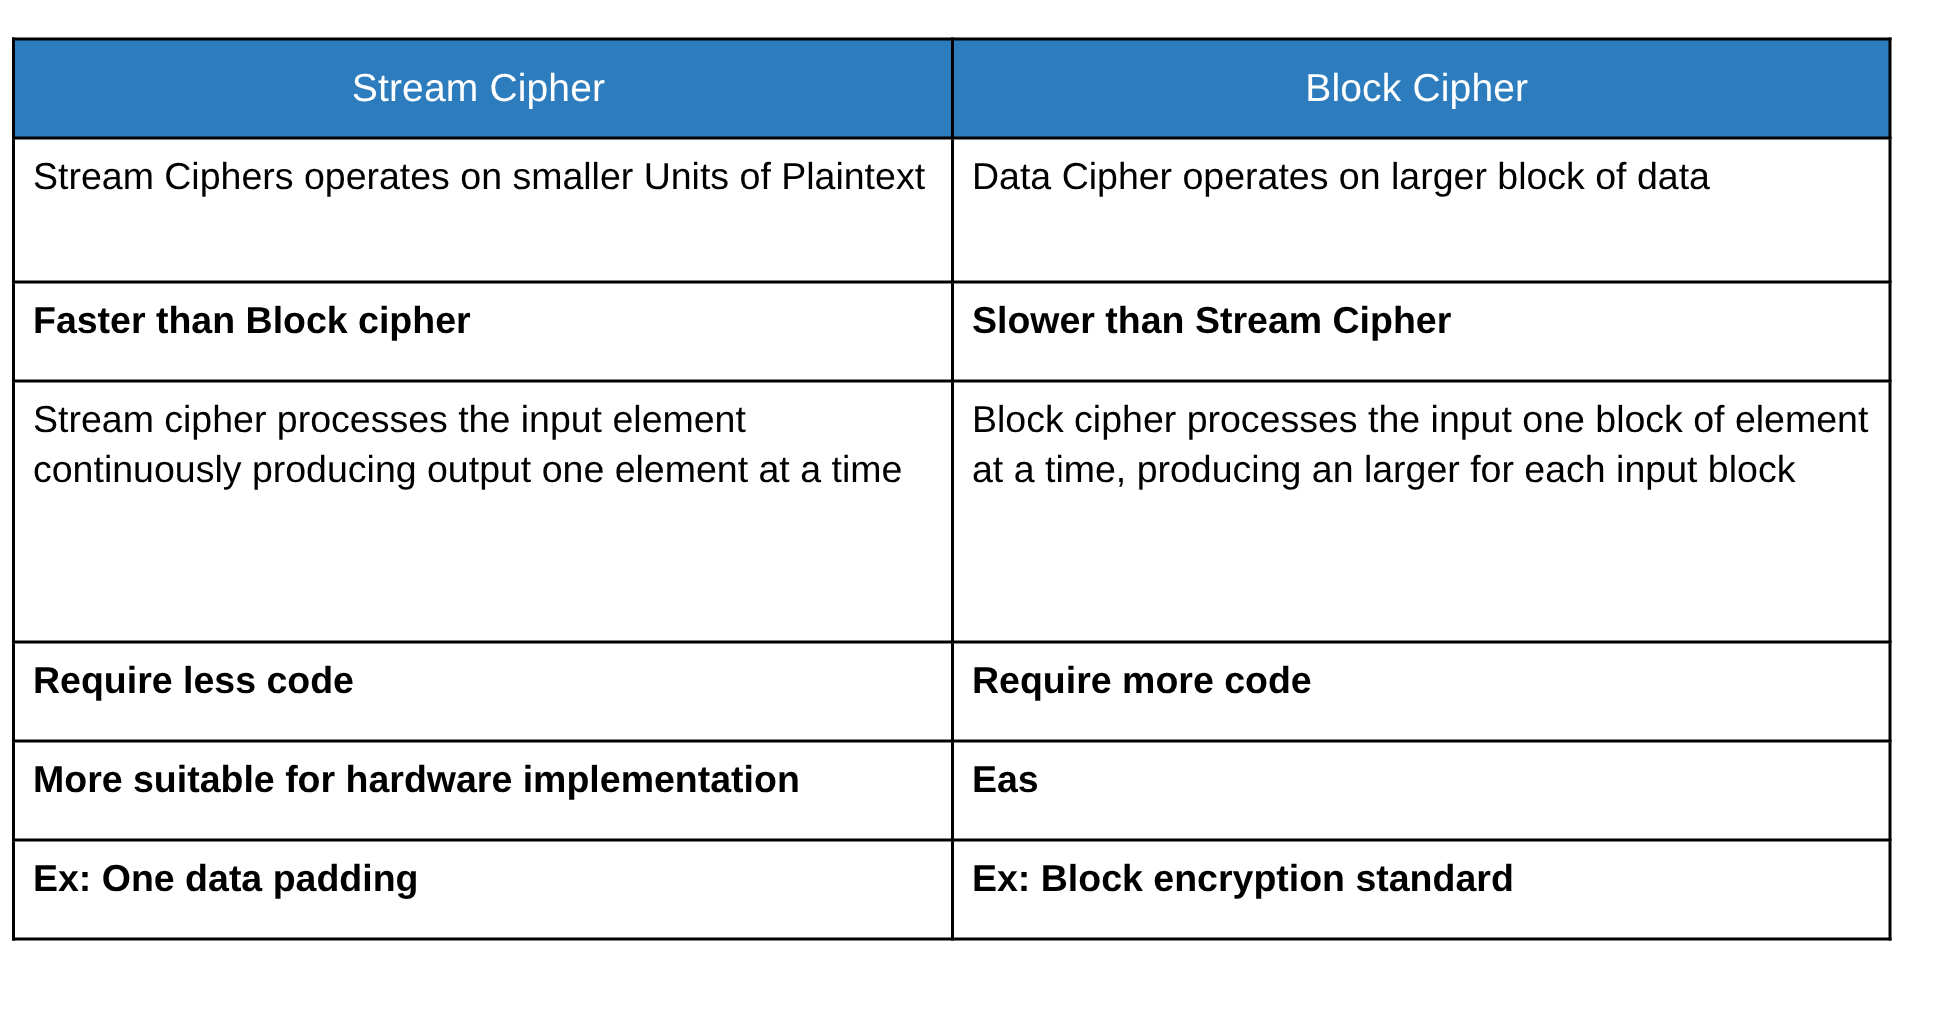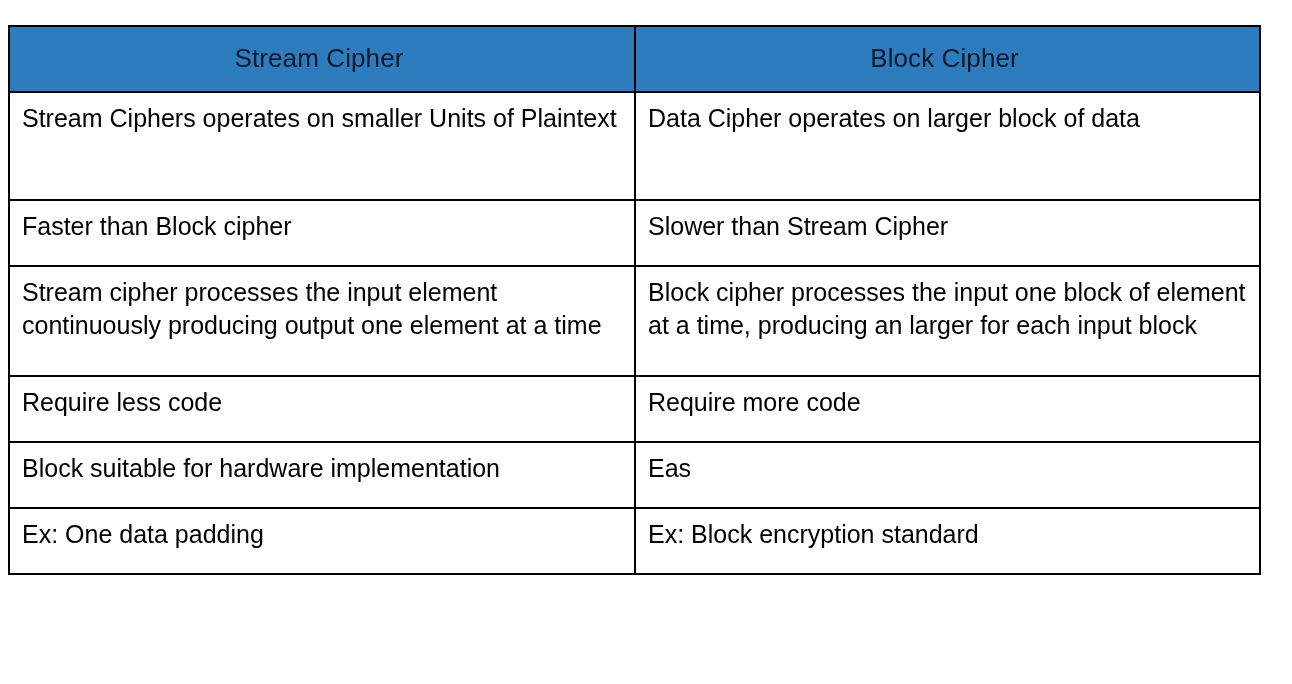--- a/index.html
+++ b/index.html
@@ -36,42 +36,42 @@
 
   .comparison-table th,
   .comparison-table td {
     border: 2px solid #000000;
     vertical-align: top;
     box-sizing: border-box;
   }
 
   .comparison-table thead th {
     background: #2d7dbe;
-    color: #0f172a;
+    color: #ffffff;
     font-size: 26px;
     font-weight: normal;
     line-height: 1.2;
     text-align: center;
     padding: 16px 16px 17px 10px;
     letter-spacing: 0.1px;
   }
 
   .comparison-table tbody td {
     background: #ffffff;
     color: #000000;
     font-size: 25px;
     font-weight: normal;
     line-height: 1.33;
     text-align: left;
     padding: 9px 12px 10px 12px;
   }
 
-  .comparison-table tbody tr.row-tall td   { height: 108px; }
-  .comparison-table tbody tr.row-tall2 td  { height: 110px; }
-  .comparison-table tbody tr.row-short td  { height: 66px; }
+  .comparison-table tbody tr.row-tall td   { height: 96px; }
+  .comparison-table tbody tr.row-tall2 td  { height: 174px; }
+  .comparison-table tbody tr.row-short td  { height: 66px; font-weight: bold; }
 </style>
 </head>
 <body>
 
 <div class="page">
 
   <table class="comparison-table">
     <colgroup>
       <col class="col-left">
       <col class="col-right">
@@ -100,21 +100,21 @@
         <td>Stream cipher processes the input element continuously producing output one element at a time</td>
         <td>Block cipher processes the input one block of element at a time, producing an larger for each input block</td>
       </tr>
 
       <tr class="row-short">
         <td>Require less code</td>
         <td>Require more code</td>
       </tr>
 
       <tr class="row-short">
-        <td>Block suitable for hardware implementation</td>
+        <td>More suitable for hardware implementation</td>
         <td>Eas</td>
       </tr>
 
       <tr class="row-short">
         <td>Ex: One data padding</td>
         <td>Ex: Block encryption standard</td>
       </tr>
 
 
     </tbody>

